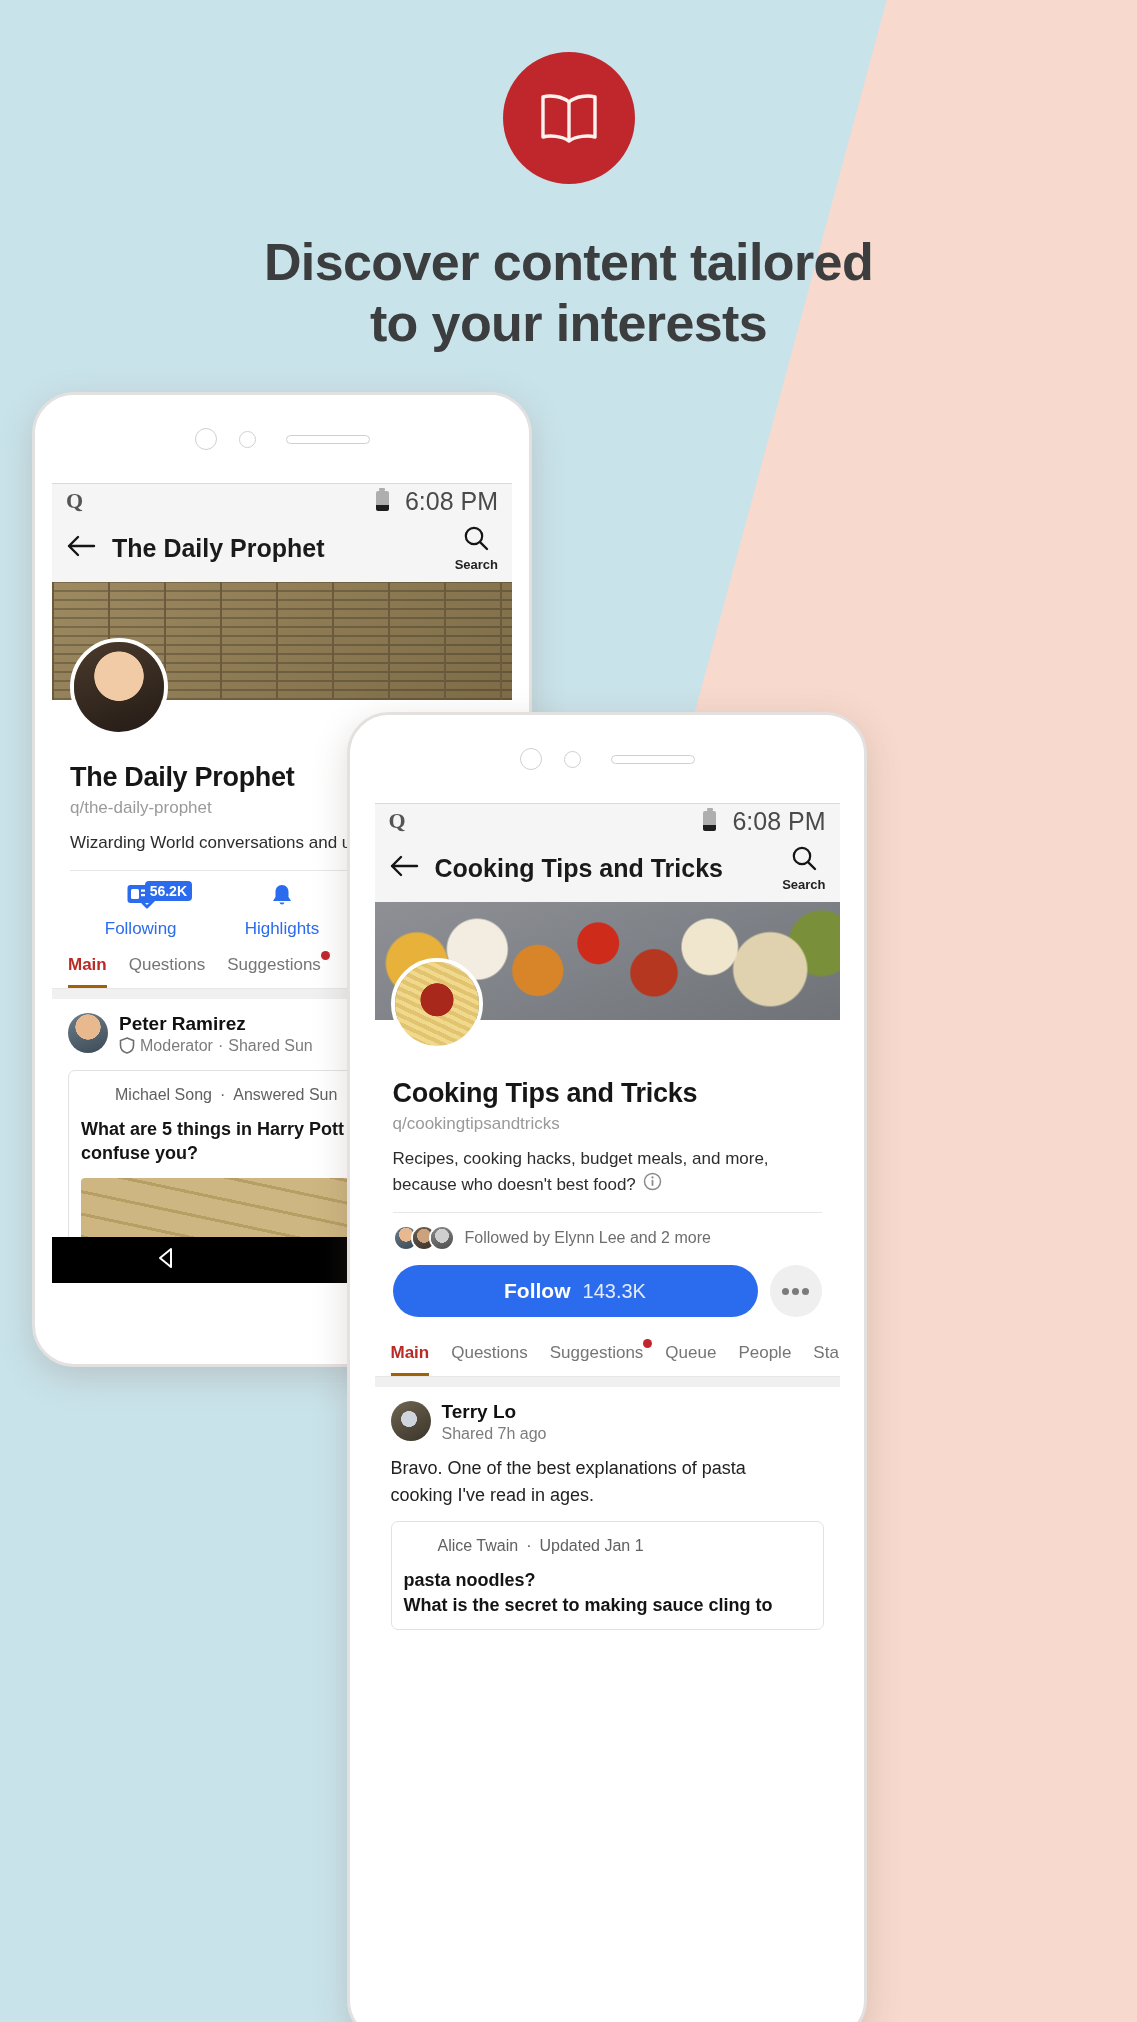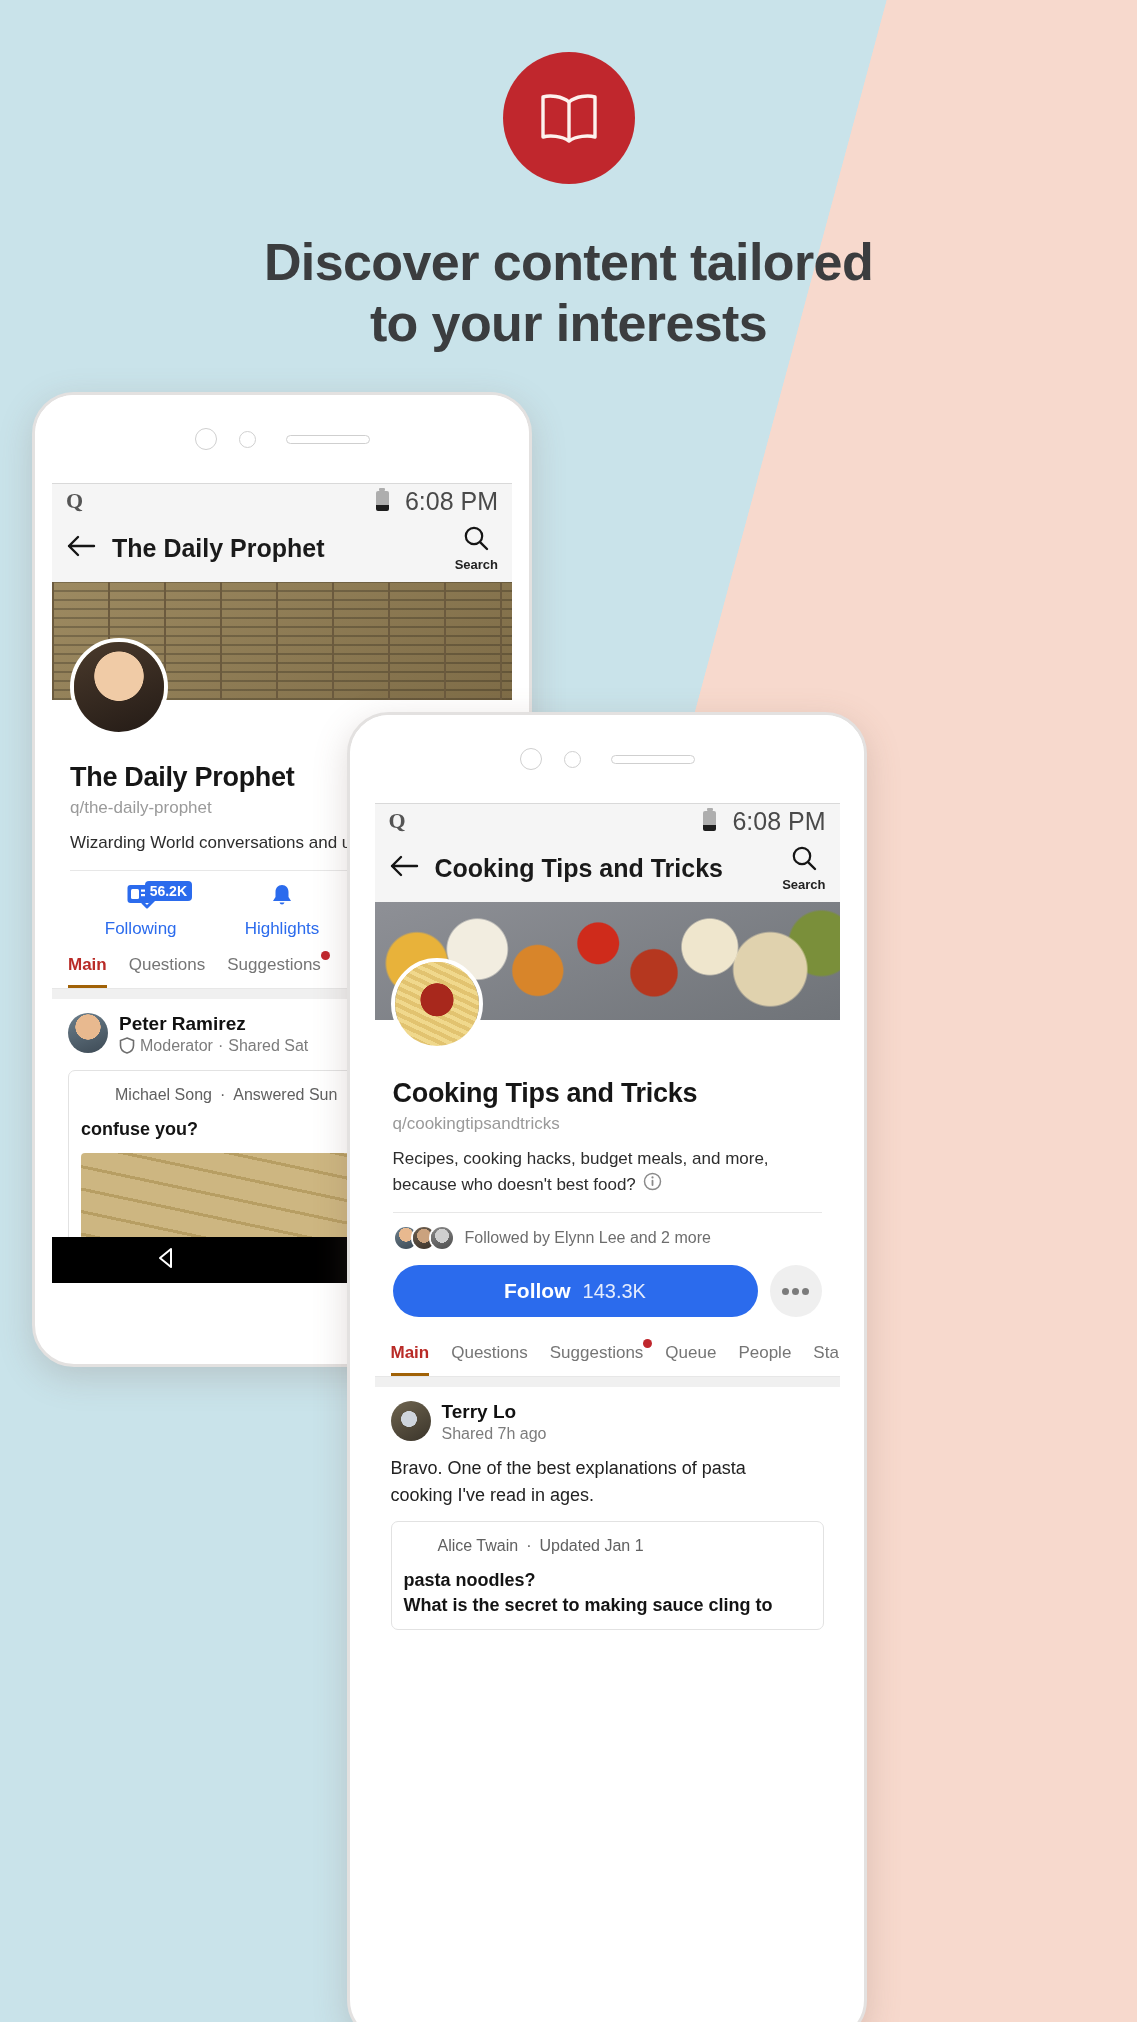--- a/index.html
+++ b/index.html
@@ -330,33 +330,34 @@
         <div>
           <div class="post-name">Peter Ramirez</div>
           <div class="post-sub">
             <span>
               <svg width="16" height="17" viewBox="0 0 16 17">
                   <path d="M8 1 L14.5 3.5 V8.5 C14.5 12.5 11.5 15 8 16 C4.5 15 1.5 12.5 1.5 8.5 V3.5 Z" stroke="#6d6d6d" stroke-width="1.6" fill="none"></path>
                 </svg>
             </span>
             <span>Moderator</span>
             <span>·</span>
-            <span>Shared Sat</span>
+            <span>Shared Sun</span>
           </div>
         </div>
       </div>
 
       <div class="quote-card">
         <div class="quote-head">
           <span class="pa" style="width:26px;height:26px"><span class="img-person-b"></span></span>
           <span>Michael Song</span>
           <span>·</span>
           <span>Answered Sun</span>
         </div>
         <div class="quote-title">
+          <div>What are 5 things in Harry Pott</div>
           <div>confuse you?</div>
         </div>
         <div style="height:150px;margin-top:12px;border-radius:4px;overflow:hidden">
           <div class="img-map"></div>
         </div>
       </div>
     </div>
 
     <div class="navbar" style="position:absolute;left:0;right:0;bottom:0">
       <span>

